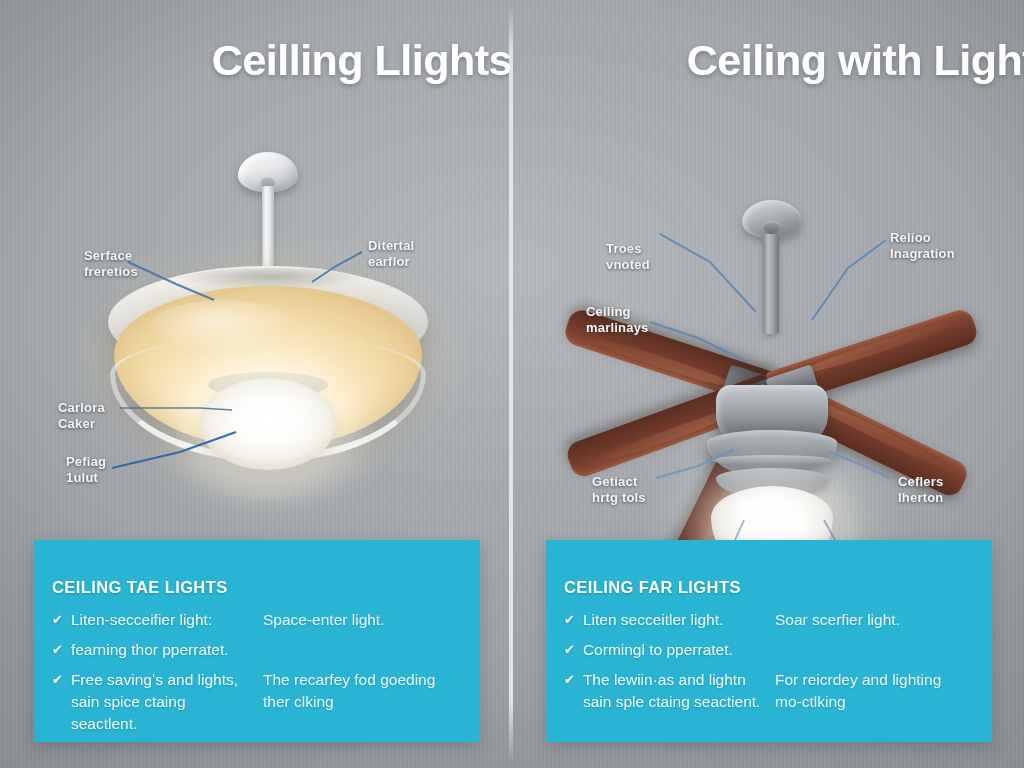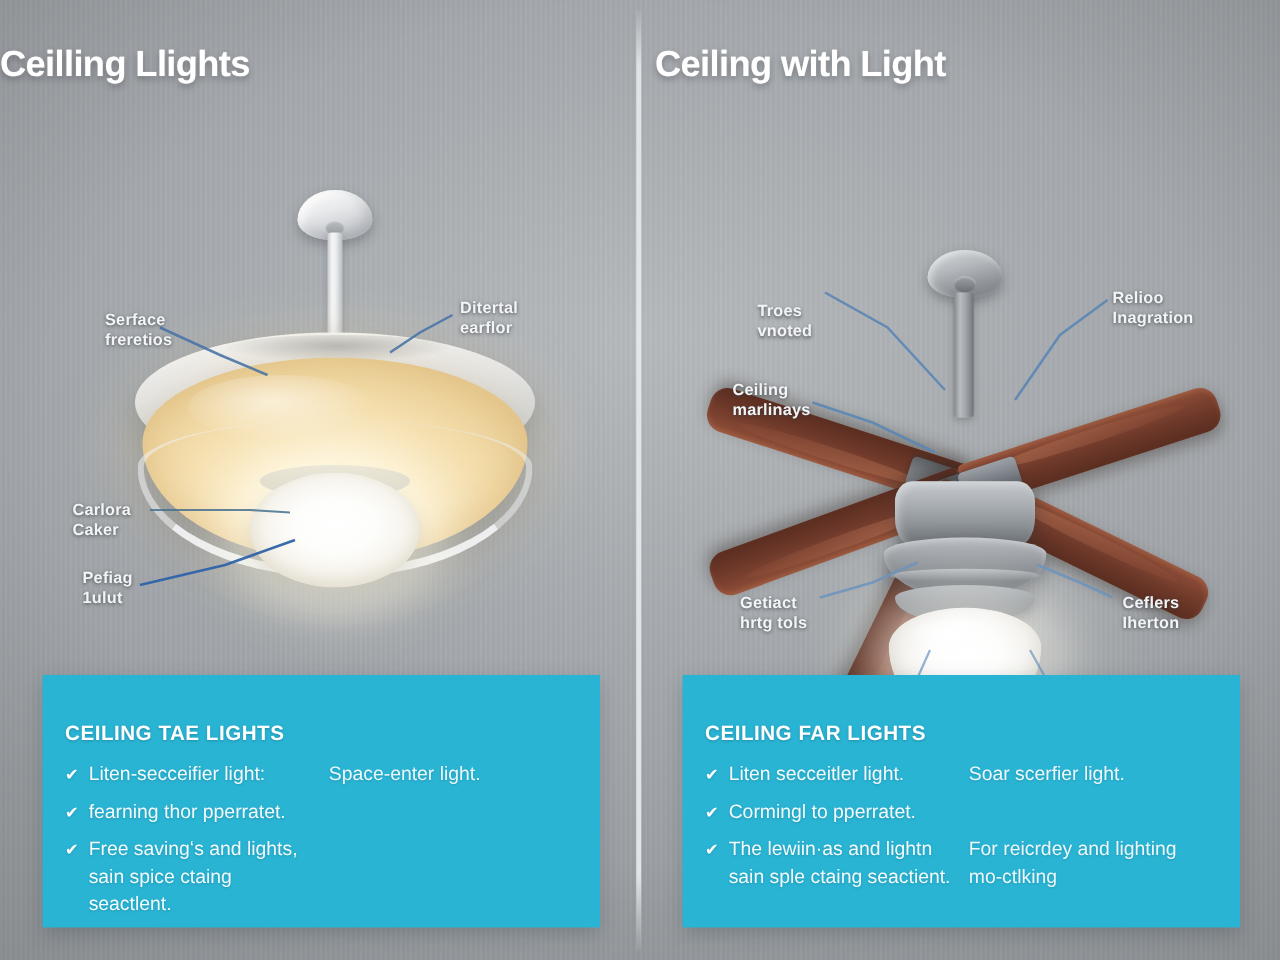--- a/index.html
+++ b/index.html
@@ -65,23 +65,23 @@
        rgba(238,241,243,0.80) 6%,
        rgba(238,241,243,0.85) 92%,
        rgba(255,255,255,0.05) 100%);
     z-index: 9;
   }
 
   .title {
     position: absolute;
     top: 36px;
     width: 100%;
-    text-align: left;
+    text-align: right;
     color: #ffffff;
-    font-size: 29px;
+    font-size: 43px;
     font-weight: bold;
     letter-spacing: -0.5px;
     text-shadow: 0 2px 5px rgba(60,65,70,0.45), 0 0 1px rgba(255,255,255,0.6);
     white-space: nowrap;
     z-index: 6;
   }
 
   
   .lbl {
     position: absolute;
@@ -503,20 +503,23 @@
           <span class="txt">Free savingʻs and lights, sain spice ctaing seactlent.</span>
         </div>
       </div>
       <div class="ib-col">
         <div class="ib-item noc">
           <span class="txt">Space-enter light.</span>
         </div>
         <div class="ib-item noc" style="min-height:22px;">
           <span class="txt"></span>
         </div>
+        <div class="ib-item noc">
+          <span class="txt">The recarfey fod goeding ther clking</span>
+        </div>
       </div>
     </div>
   </div>
 
   <div class="infobox right">
     <div class="ib-head">CEILING FAR LIGHTS</div>
     <div class="ib-grid">
       <div class="ib-col">
         <div class="ib-item">
           <span class="ck">✔</span>

